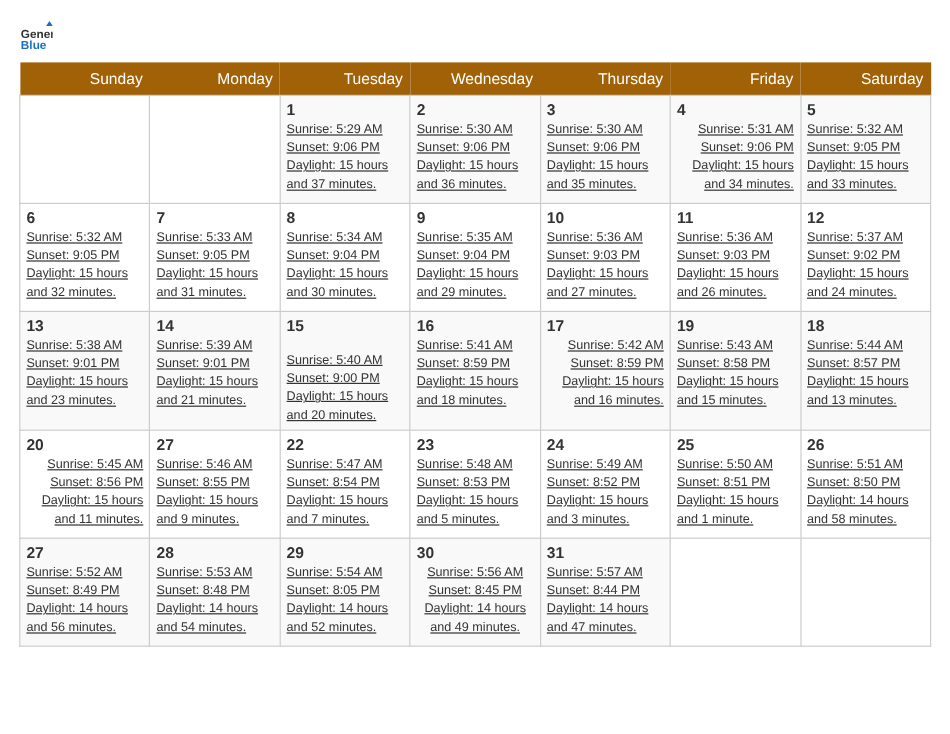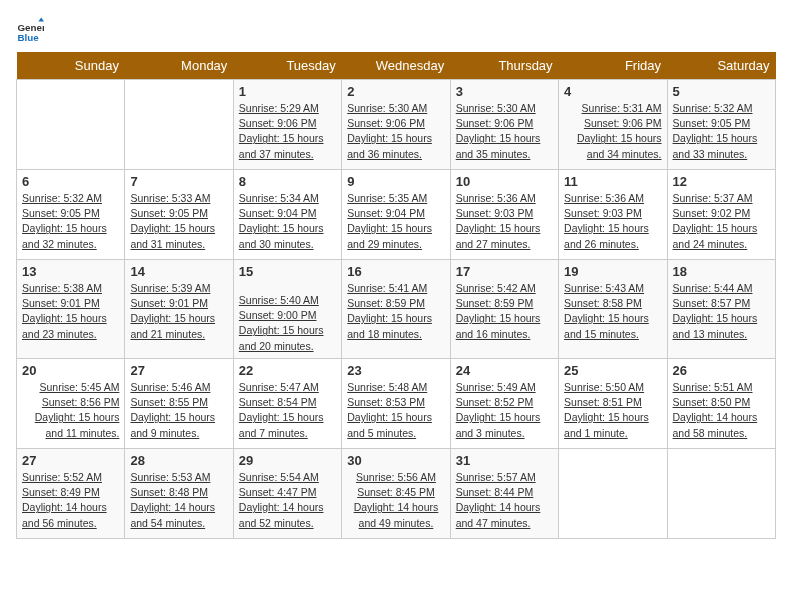--- a/index.html
+++ b/index.html
@@ -229,21 +229,21 @@
         </td>
         <td>
           <span class="day-num">16</span>
           <div class="day-info" style="white-space: pre-line;">Sunrise: 5:41 AM
 Sunset: 8:59 PM
 Daylight: 15 hours
 and 18 minutes.</div>
         </td>
         <td>
           <span class="day-num">17</span>
-          <div class="day-info" style="white-space: pre-line;">Sunrise: 5:42 AM
+          <div class="day-info" style="white-space: pre-line; text-align: right;">Sunrise: 5:42 AM
 Sunset: 8:59 PM
 Daylight: 15 hours
 and 16 minutes.</div>
         </td>
         <td>
           <span class="day-num">19</span>
           <div class="day-info" style="white-space: pre-line;">Sunrise: 5:43 AM
 Sunset: 8:58 PM
 Daylight: 15 hours
 and 15 minutes.</div>
@@ -318,21 +318,21 @@
         <td>
           <span class="day-num">28</span>
           <div class="day-info" style="white-space: pre-line;">Sunrise: 5:53 AM
 Sunset: 8:48 PM
 Daylight: 14 hours
 and 54 minutes.</div>
         </td>
         <td>
           <span class="day-num">29</span>
           <div class="day-info" style="white-space: pre-line;">Sunrise: 5:54 AM
-Sunset: 4:47 PM
+Sunset: 8:05 PM
 Daylight: 14 hours
 and 52 minutes.</div>
         </td>
         <td>
           <span class="day-num">30</span>
           <div class="day-info" style="white-space: pre-line; text-align: center;">Sunrise: 5:56 AM
 Sunset: 8:45 PM
 Daylight: 14 hours
 and 49 minutes.</div>
         </td>

